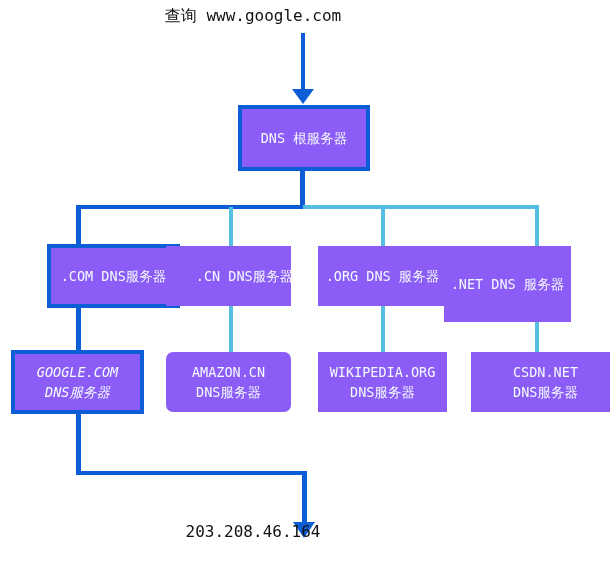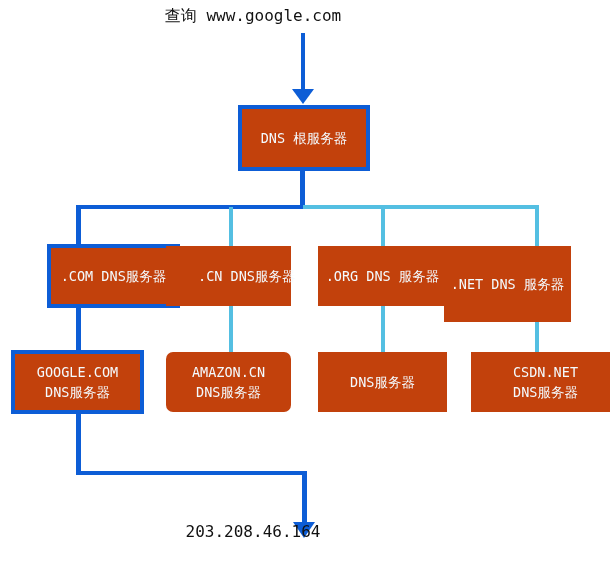--- a/index.html
+++ b/index.html
@@ -34,24 +34,25 @@
     position: absolute;
     width: 0;
     height: 0;
     border-left: 11px solid transparent;
     border-right: 11px solid transparent;
     border-top: 15px solid #0d5dd6;
   }
   .node {
     position: absolute;
     box-sizing: border-box;
-    background: #c2410c;
+    background: #8b5cf6;
     color: #f4fbff;
     display: flex;
     flex-direction: column;
+    align-items: center;
     justify-content: center;
     font-size: 13.5px;
     line-height: 20px;
     text-align: center;
     white-space: pre;
   }
   .node.highlight {
     border: 4px solid #0d5dd6;
   }
 </style>
@@ -95,29 +96,30 @@
   <div class="node" style="left:166px;top:246px;width:125px;height:60px;padding-left:32px;">
     <span>.CN DNS服务器</span>
   </div>
   <div class="node" style="left:318px;top:246px;width:129px;height:60px;">
     <span>.ORG DNS 服务器</span>
   </div>
   <div class="node" style="left:444px;top:246px;width:127px;height:76px;">
     <span>.NET DNS 服务器</span>
   </div>
 
-  <div class="node highlight" style="left:11px;top:350px;width:133px;height:64px;">
+  <div class="node highlight" style="left:11px;top:350px;width:133px;height:64px;font-style:italic;">
     <span>GOOGLE.COM</span>
     <span>DNS服务器</span>
   </div>
   <div class="node" style="left:166px;top:352px;width:125px;height:60px;border-radius:7px;">
     <span>AMAZON.CN</span>
     <span>DNS服务器</span>
   </div>
   <div class="node" style="left:318px;top:352px;width:129px;height:60px;">
+    <span>WIKIPEDIA.ORG</span>
     <span>DNS服务器</span>
   </div>
   <div class="node" style="left:471px;top:352px;width:149px;height:60px;">
     <span>CSDN.NET</span>
     <span>DNS服务器</span>
   </div>
 
   <div class="label" style="top:522px;">203.208.46.164</div>
 
 </div>

